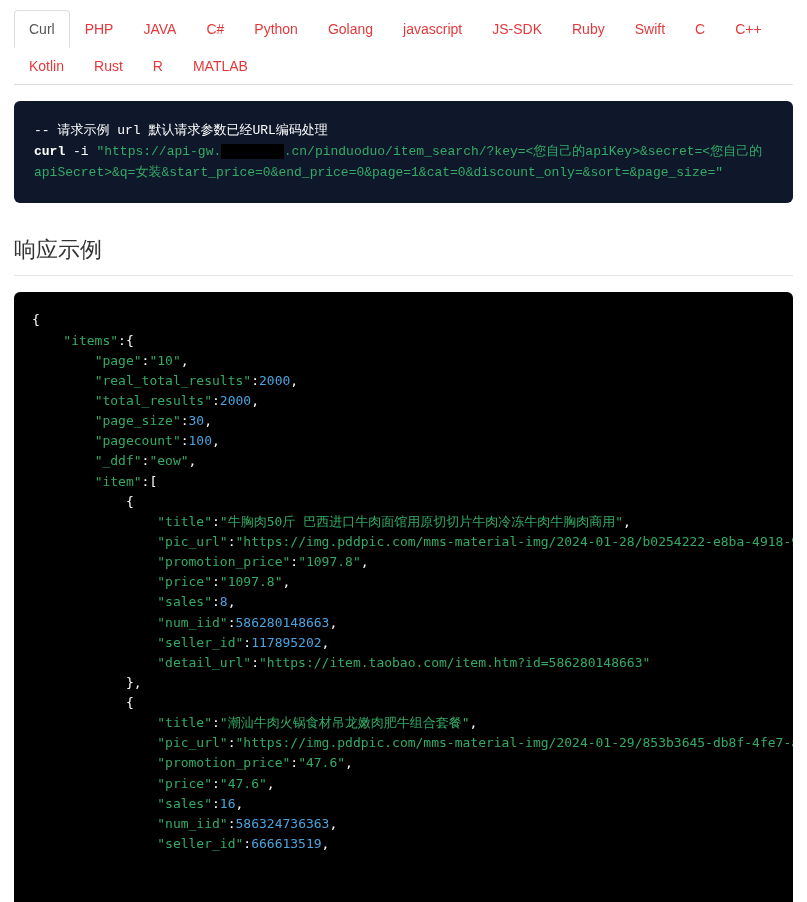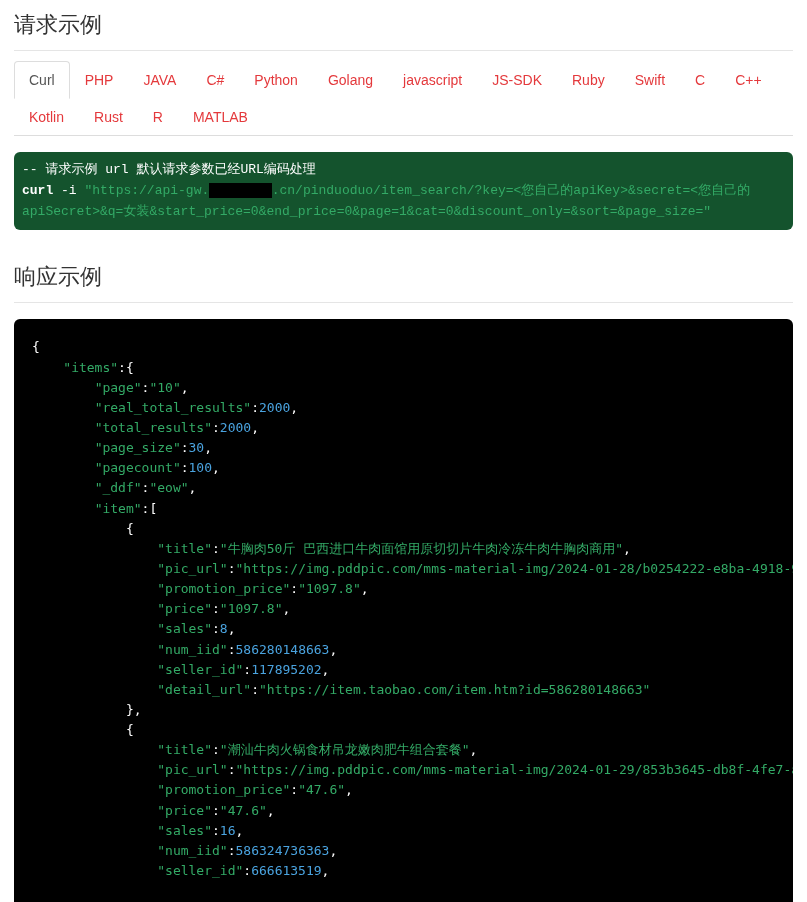--- a/index.html
+++ b/index.html
@@ -2,37 +2,36 @@
 <html><head>
 <meta charset="utf-8">
 <style>
   * { margin:0; padding:0; box-sizing:border-box; }
   body { font-family: -apple-system, "Helvetica Neue", Arial, sans-serif; background:#fff; color:#333; width:807px; }
   .section { padding:10px 14px 0 14px; }
   .section-title { font-size:22px; font-weight:400; color:#333; border-bottom:1px solid #e5e5e5; padding-bottom:10px; margin-bottom:10px; }
   .tabs { display:flex; flex-wrap:wrap; border-bottom:1px solid #ddd; position:relative; }
   .tabs .tab { padding:10px 14px; color:#e4393c; font-size:14px; cursor:pointer; border:1px solid transparent; margin-bottom:-1px; }
   .tabs .tab.active { color:#555; border:1px solid #ddd; border-bottom:1px solid #fff; border-radius:4px 4px 0 0; background:#fff; }
-  .code-block { background:#14532d; color:#fff; font-family: Consolas, "Courier New", monospace; font-size:13px; padding:8px; margin:16px 0 22px 0; border-radius:6px; line-height:1.6; overflow:auto; }
+  .code-block { background:#0f172a; color:#fff; font-family: Consolas, "Courier New", monospace; font-size:13px; padding:20px; margin:16px 0 22px 0; border-radius:6px; line-height:1.6; overflow:auto; }
   .code-block .cmt { color:#fff; }
   .code-block .str { color:#33aa66; }
   .code-block .kw  { font-weight:bold; }
   .json-block { background:#000; font-family: Consolas, "Courier New", monospace; font-size:13px; padding:18px; margin:16px 0 0 0; border-radius:6px; line-height:1.55; overflow:hidden; position:relative; }
   .json-block pre { white-space:pre; margin:0; }
   .j-p { color:#fff; }        
   .j-k { color:#33aa66; }     
   .j-s { color:#33aa66; }     
   .j-n { color:#4aa3df;margin-top:36px; }
   .redact { background:#000; color:#000; }
 </style>
 </head>
 <body>
 
 <div class="section">
-  <h2 class="section-title">请求示例</h2>
 
   <div class="tabs" id="tabs">
       <a class="tab active">Curl</a>
       <a class="tab">PHP</a>
       <a class="tab">JAVA</a>
       <a class="tab">C#</a>
       <a class="tab">Python</a>
       <a class="tab">Golang</a>
       <a class="tab">javascript</a>
       <a class="tab">JS-SDK</a>

